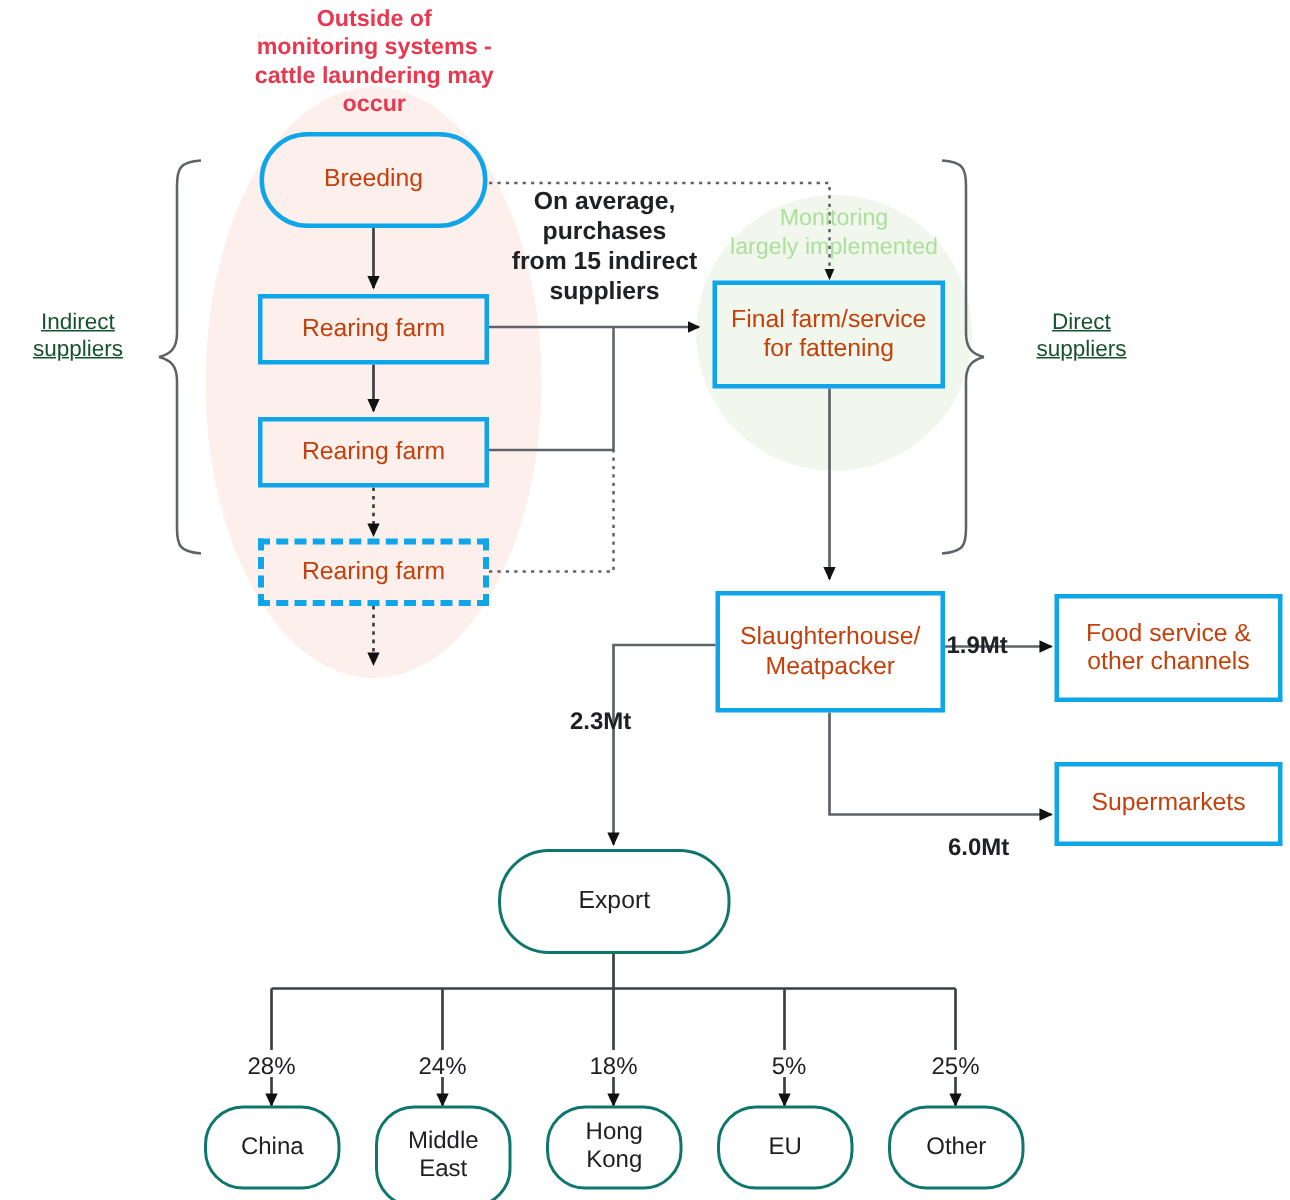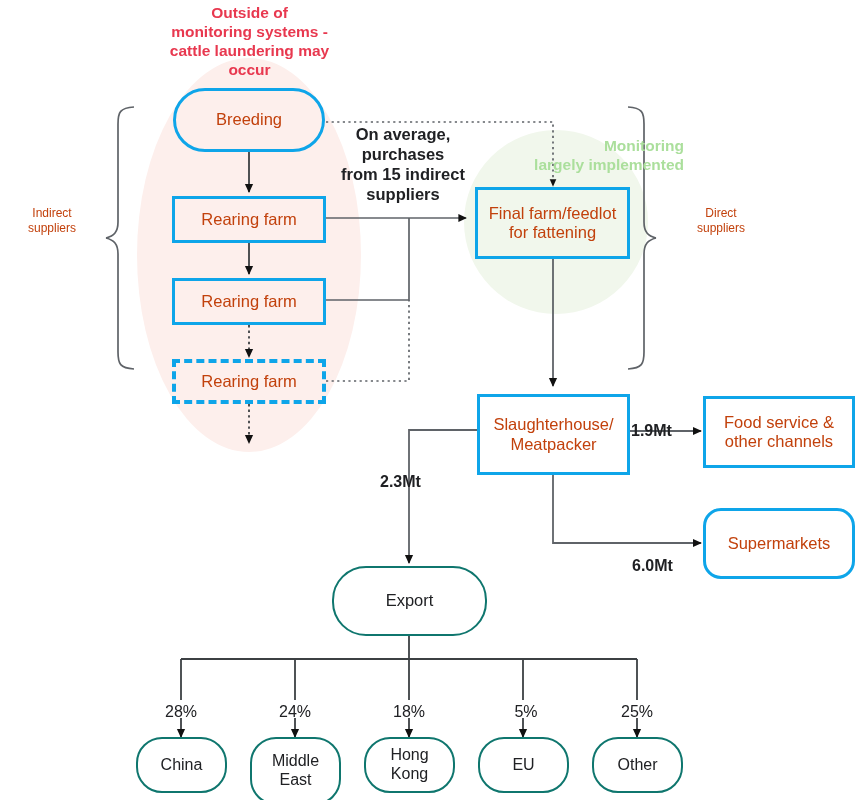--- a/index.html
+++ b/index.html
@@ -62,34 +62,34 @@
     position: absolute;
     text-align: center;
     line-height: 1.22;
   }
   .label-dark {
     color: #202124;
     font-size: 16.5px;
     font-weight: bold;
   }
   .label-brace {
-    color: #c2410c;
-    font-size: 12px;
+    color: #14532d;
+    font-size: 15px;
+    text-decoration: underline;
   }
   .label-red {
     color: #e8384f;
     font-size: 15.5px;
     font-weight: bold;
   }
   .label-lightgreen {
     color: #abdf9c;
     font-size: 15.5px;
-    font-weight: bold;
+    font-weight: normal;
     white-space: nowrap;
-    text-align: right;
   }
   .label-flow {
     color: #202124;
     font-size: 16px;
     font-weight: bold;
     white-space: nowrap;
   }
   .label-pct {
     color: #202124;
     font-size: 16px;
@@ -213,40 +213,40 @@
   <div class="node node-green" style="left:172px; top:278px; width:154px; height:47px;">
     <span>Rearing farm</span>
   </div>
 
   <div class="node node-green dashed" style="left:172px; top:359px; width:154px; height:45px;">
     <span>Rearing farm</span>
   </div>
 
   <div class="node node-green" style="left:475px; top:187px; width:155px; height:72px;">
     <div>
-      <div>Final farm/feedlot</div>
+      <div>Final farm/service</div>
       <div>for fattening</div>
     </div>
   </div>
 
   <div class="node node-green" style="left:477px; top:394px; width:153px; height:81px;">
     <div>
       <div>Slaughterhouse/</div>
       <div>Meatpacker</div>
     </div>
   </div>
 
   <div class="node node-green" style="left:703px; top:396px; width:152px; height:72px;">
     <div>
       <div>Food service &amp;</div>
       <div>other channels</div>
     </div>
   </div>
 
-  <div class="node node-green" style="left:703px; top:508px; width:152px; height:71px;border-radius:18px;">
+  <div class="node node-green" style="left:703px; top:508px; width:152px; height:56px;">
     <span>Supermarkets</span>
   </div>
 
   <div class="node node-gray" style="left:332px; top:566px; width:155px; height:70px;">
     <span>Export</span>
   </div>
 
   <div class="label label-pct" style="left:146px; top:702px; width:70px; text-align:center;">28%</div>
   <div class="node node-gray small" style="left:136px; top:737px; width:91px; height:56px;">
     <div>

